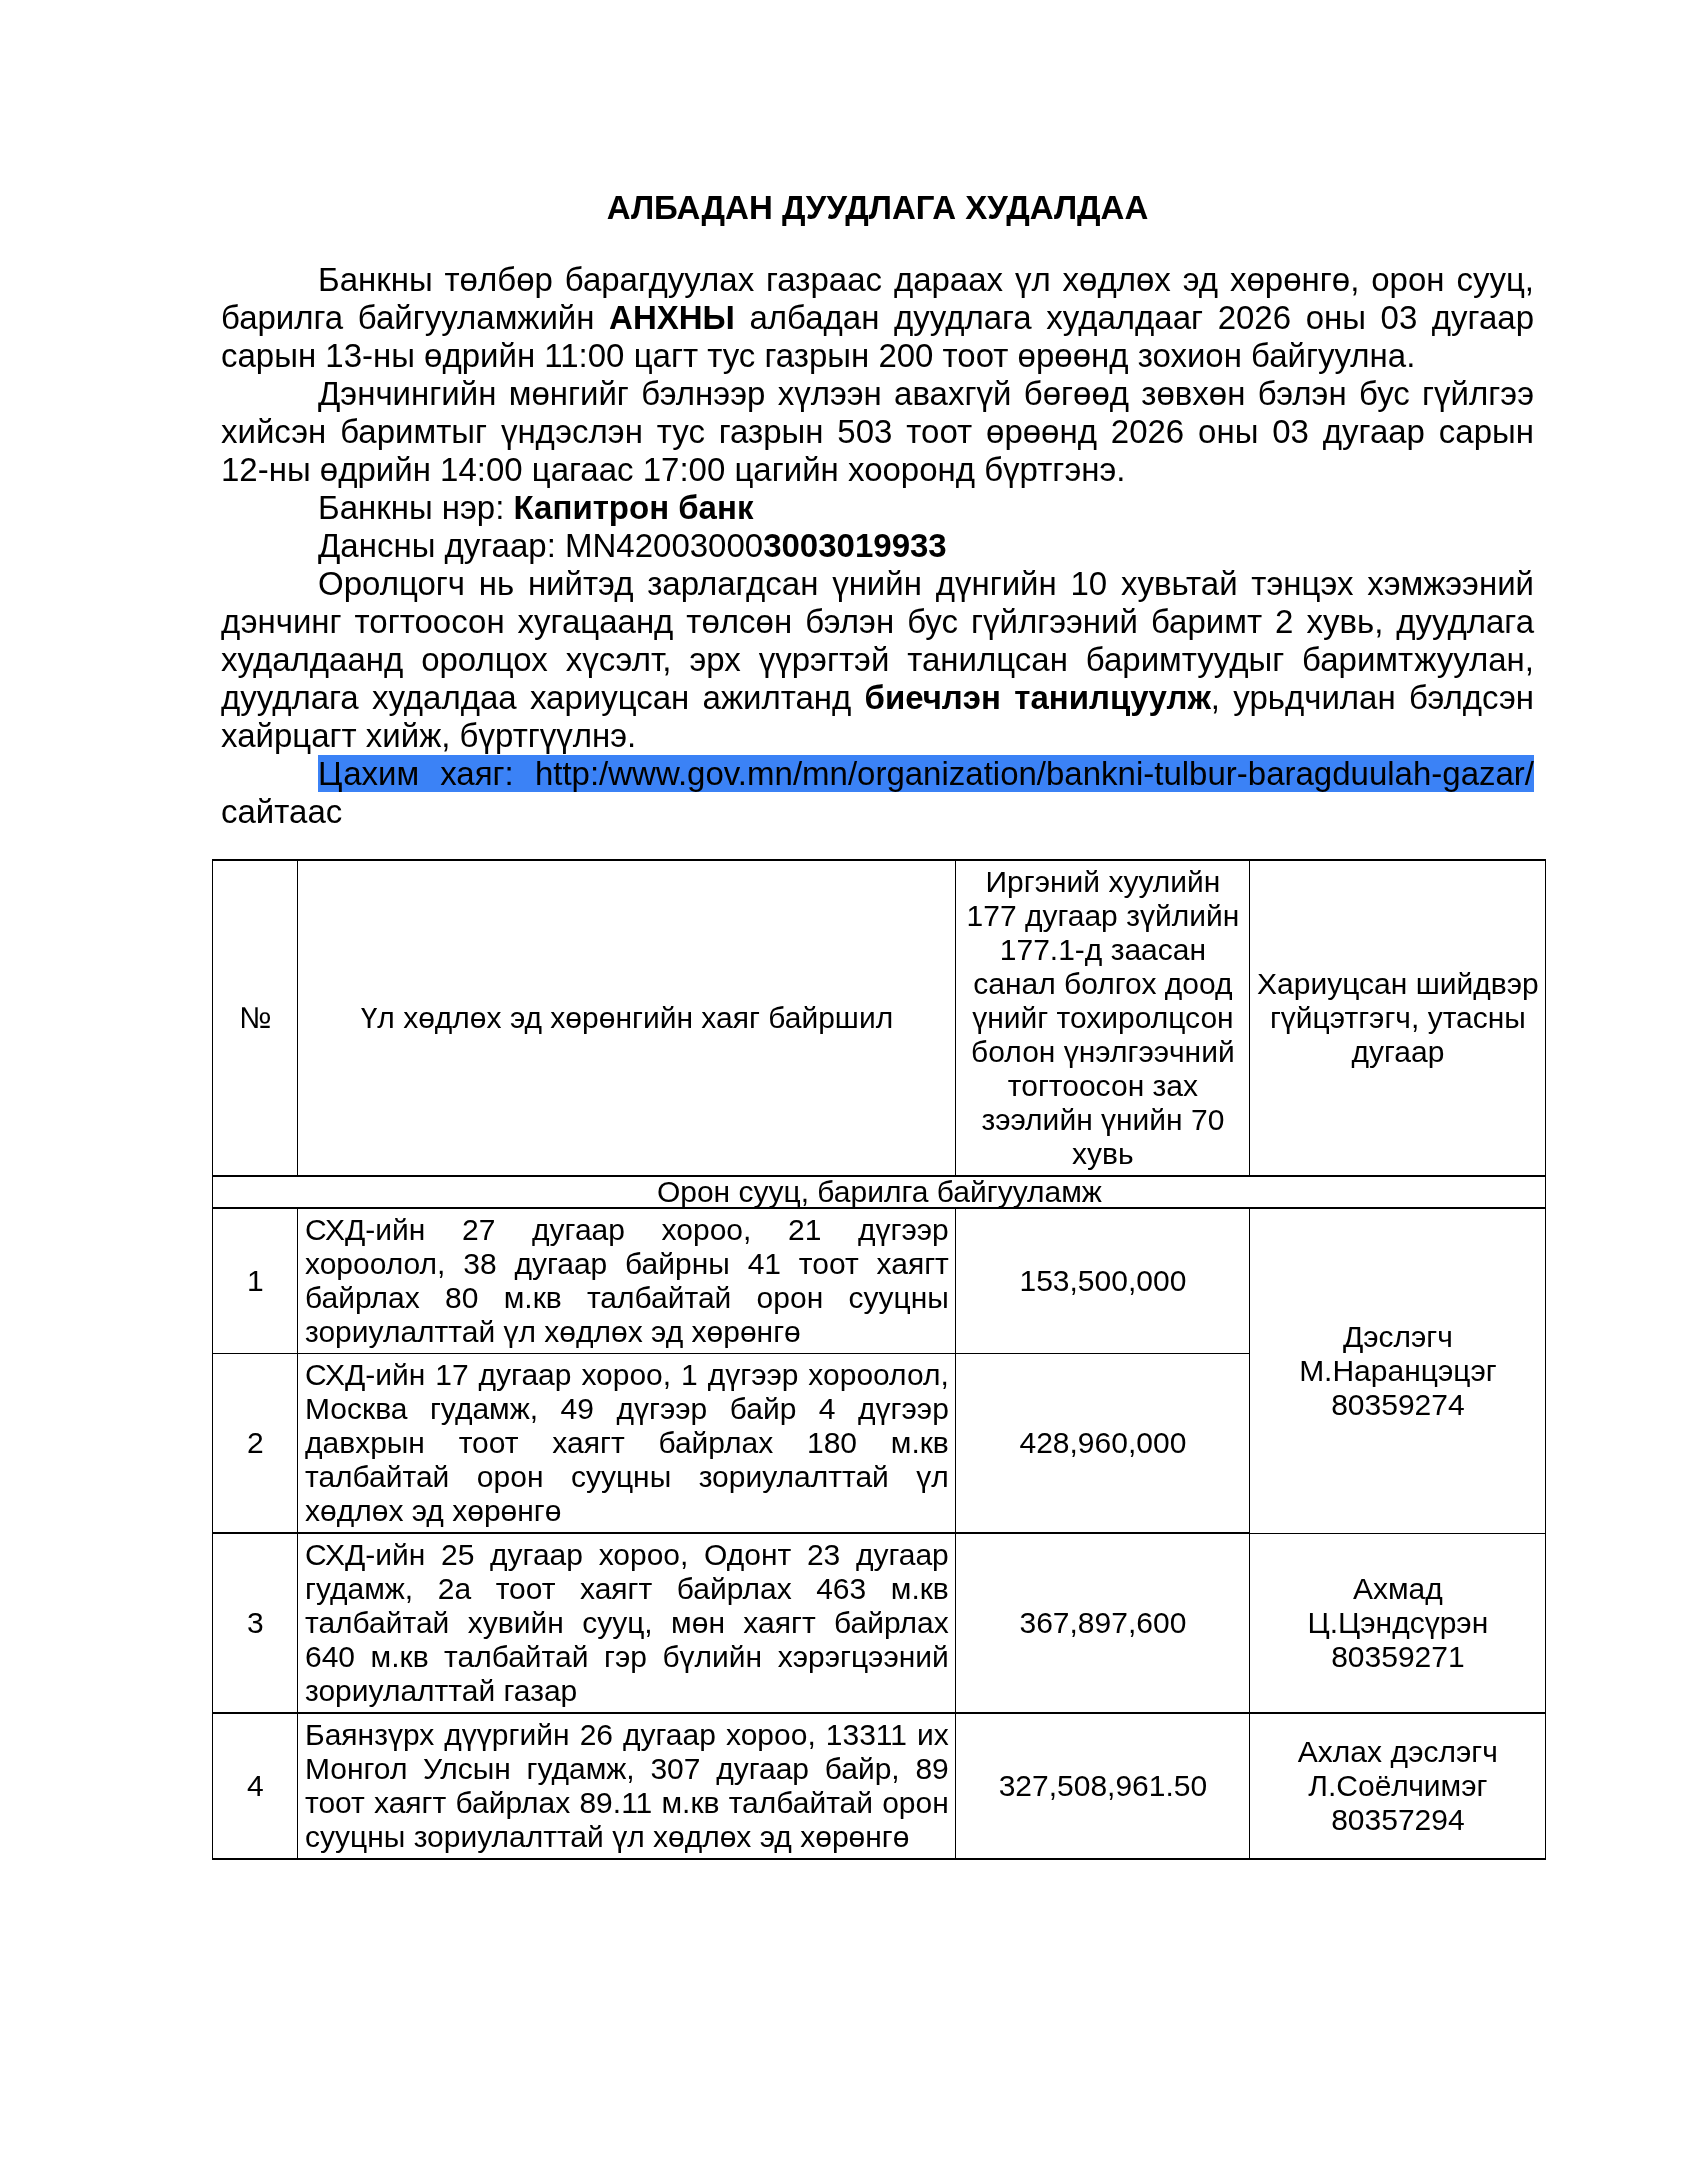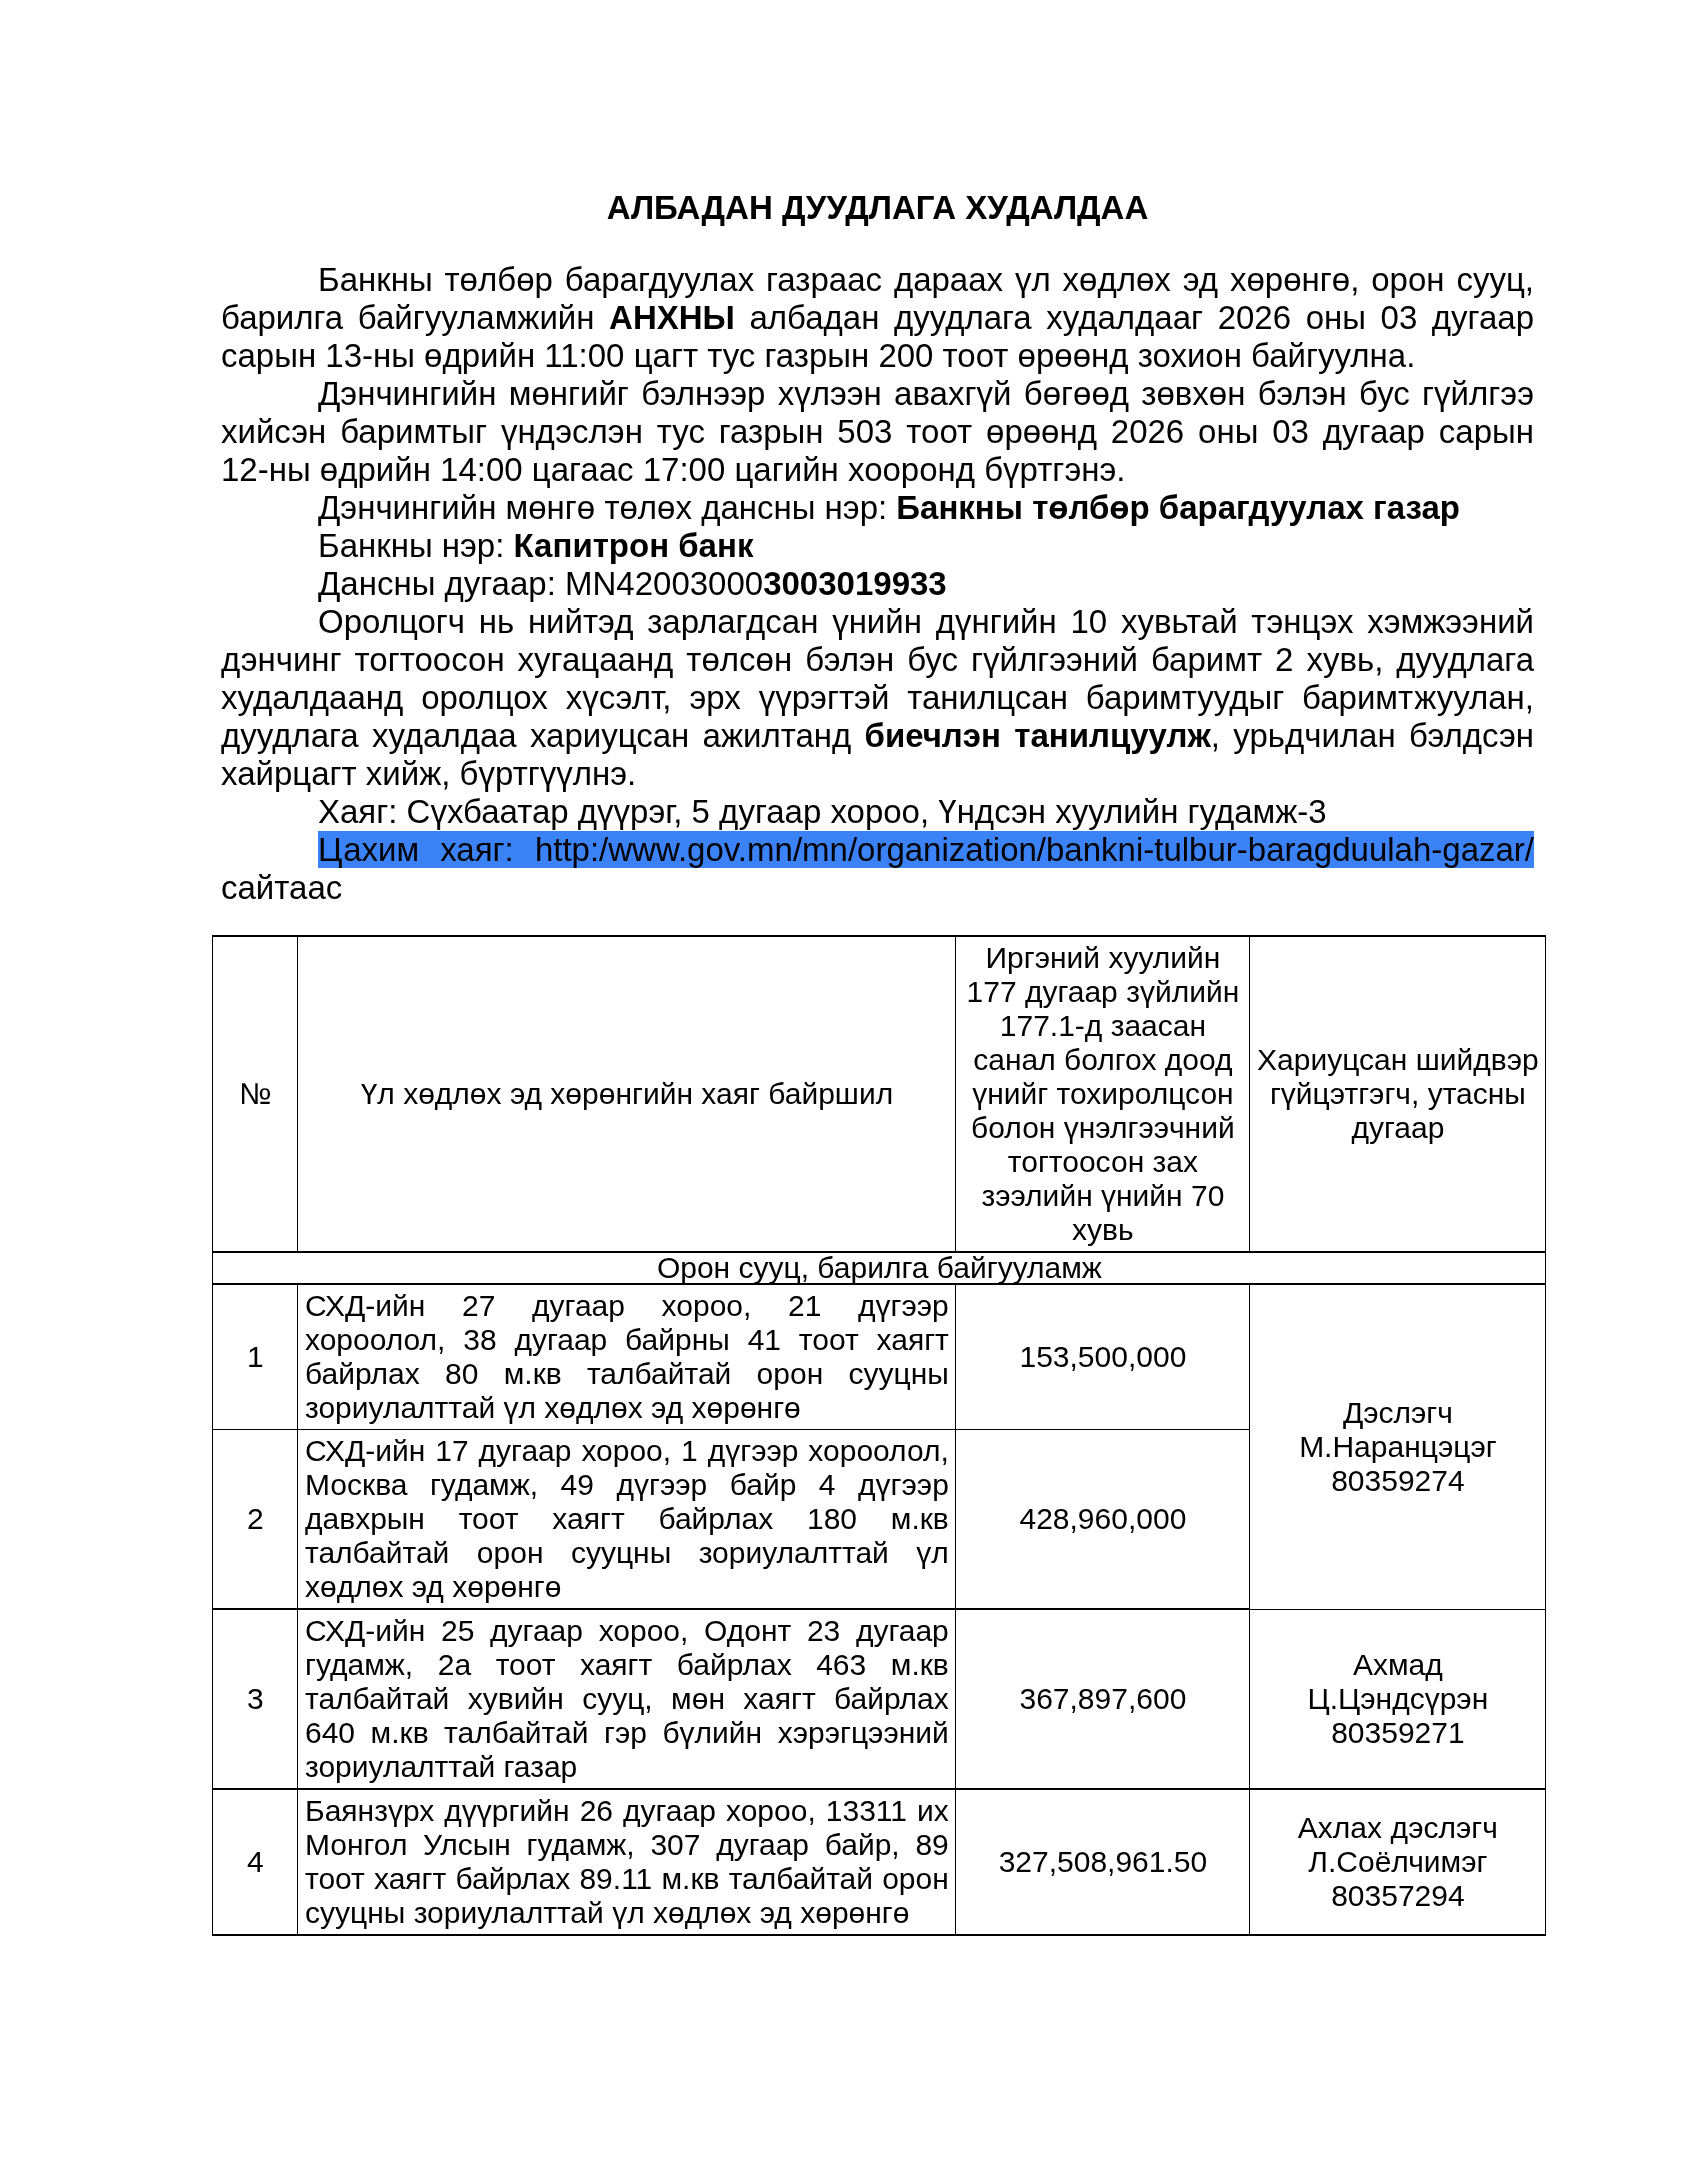--- a/index.html
+++ b/index.html
@@ -80,30 +80,28 @@
 <body>
 
 <div class="page">
 
   <h1 class="doc-title">АЛБАДАН ДУУДЛАГА ХУДАЛДАА</h1>
 
   <p class="body-par"><span>Банкны төлбөр барагдуулах газраас дараах үл хөдлөх эд хөрөнгө, орон сууц, барилга байгууламжийн </span><span class="b">АНХНЫ</span><span>  албадан дуудлага худалдааг 2026 оны 03 дугаар сарын 13-ны өдрийн 11:00 цагт тус газрын 200 тоот өрөөнд зохион байгуулна.</span></p>
 
   <p class="body-par">Дэнчингийн мөнгийг бэлнээр хүлээн авахгүй бөгөөд зөвхөн бэлэн бус гүйлгээ хийсэн баримтыг үндэслэн тус газрын 503 тоот өрөөнд 2026 оны 03 дугаар сарын 12-ны өдрийн 14:00 цагаас 17:00 цагийн хооронд бүртгэнэ.</p>
 
-  <p class="body-par"><span>Дэнчингийн мөнгө төлөх дансны нэр: </span><span class="b">Банкны төлбөр барагдуулах газар</span></p>
 
   <p class="body-par"><span>Банкны нэр: </span><span class="b">Капитрон банк</span></p>
 
   <p class="body-par"><span>Дансны дугаар: MN42003000</span><span class="b">3003019933</span></p>
 
 
   <p class="body-par"><span>Оролцогч нь нийтэд зарлагдсан үнийн дүнгийн 10 хувьтай тэнцэх хэмжээний дэнчинг тогтоосон хугацаанд төлсөн бэлэн бус гүйлгээний баримт 2 хувь, дуудлага худалдаанд оролцох хүсэлт, эрх үүрэгтэй танилцсан баримтуудыг баримтжуулан, дуудлага худалдаа хариуцсан ажилтанд </span><span class="b">биечлэн танилцуулж</span><span>, урьдчилан бэлдсэн хайрцагт хийж, бүртгүүлнэ.</span></p>
 
-  <p class="body-par">Хаяг: Сүхбаатар дүүрэг, 5 дугаар хороо, Үндсэн хуулийн гудамж-3</p>
 
   <p class="body-par"><span class="link-shade"><span>Цахим хаяг: </span><span class="nowrap">http:/www.gov.mn/mn/organization/bankni-tulbur-baragduulah-gazar/</span></span> <span>сайтаас</span></p>
 
   <table class="auction-table">
     <colgroup>
       <col class="c-num">
       <col class="c-address">
       <col class="c-price">
       <col class="c-officer">
     </colgroup>

